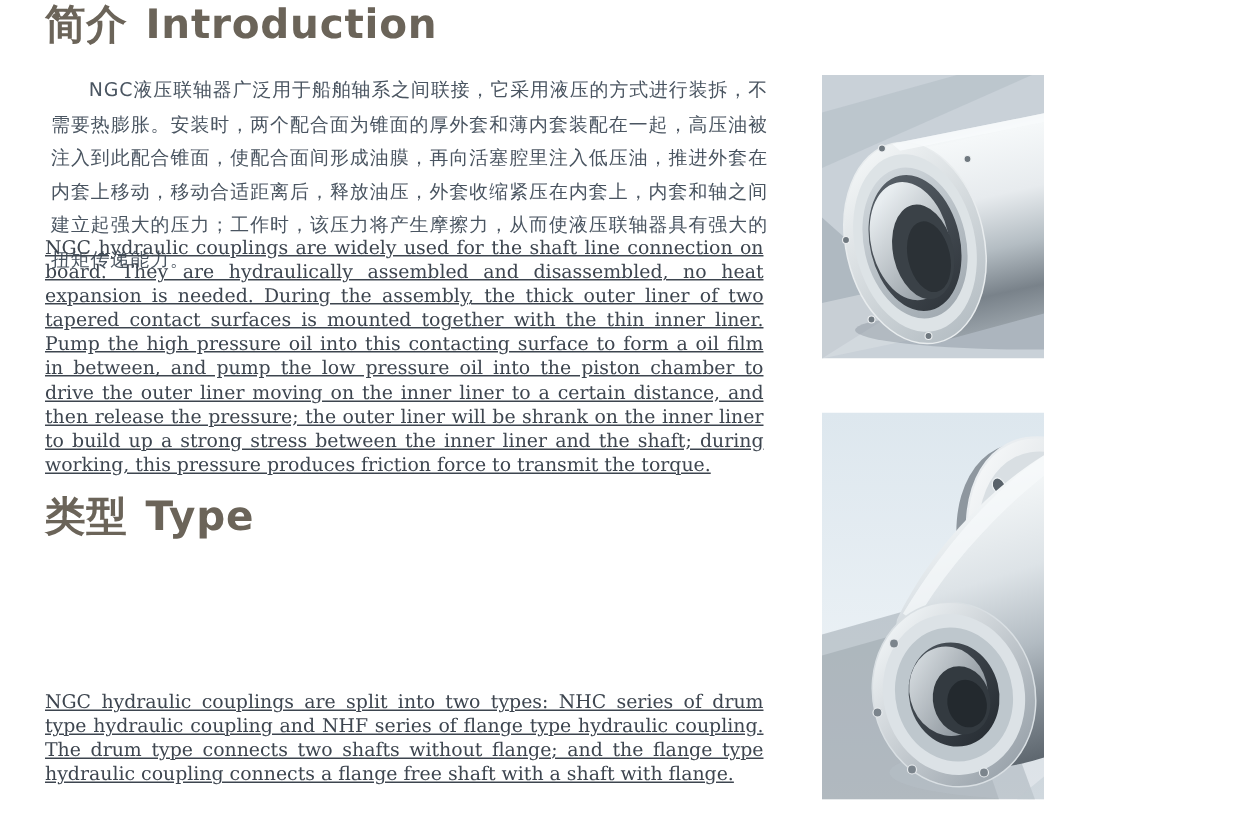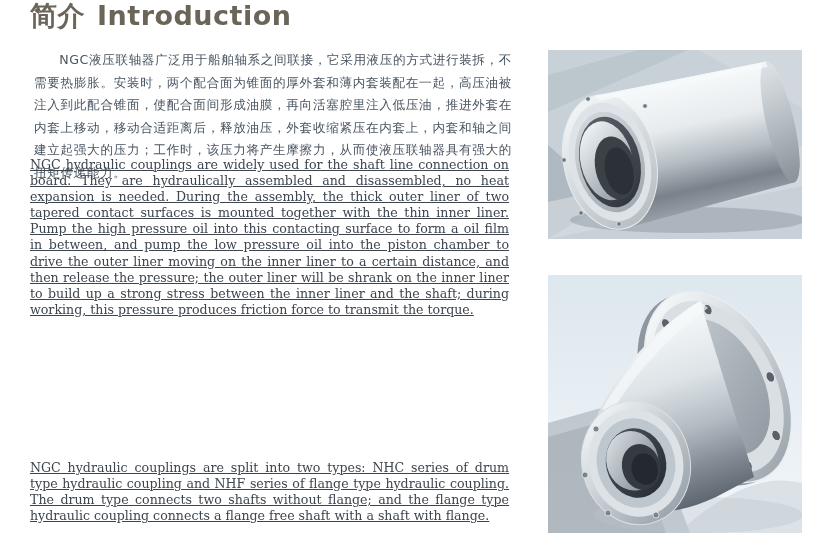--- a/index.html
+++ b/index.html
@@ -1,18 +1,18 @@
 <!DOCTYPE html>
 <html><head>
 <meta charset="utf-8">
 <style>
   html,body{margin:0;padding:0;background:#ffffff;}
   .page{
     position:relative;
-    width:830px;height:548px;
+    width:696px;height:548px;
     background:#ffffff;
     overflow:hidden;
     font-family:"DejaVu Sans",sans-serif;
   }
   .sec-heading{
     position:absolute;left:30px;
     margin:0;
     font-family:"DejaVu Sans",sans-serif;
     font-size:27px;font-weight:bold;
     color:#6b6459;
@@ -60,20 +60,21 @@
 <body>
 
 <div class="page">
 
   <h1 class="sec-heading" id="intro-heading"><span class="zh-part">简介</span><span class="en-part">Introduction</span></h1>
 
   <p class="p-zh" id="intro-zh">NGC液压联轴器广泛用于船舶轴系之间联接，它采用液压的方式进行装拆，不需要热膨胀。安装时，两个配合面为锥面的厚外套和薄内套装配在一起，高压油被注入到此配合锥面，使配合面间形成油膜，再向活塞腔里注入低压油，推进外套在内套上移动，移动合适距离后，释放油压，外套收缩紧压在内套上，内套和轴之间建立起强大的压力；工作时，该压力将产生摩擦力，从而使液压联轴器具有强大的扭矩传递能力。</p>
 
   <p class="p-en" id="intro-en">NGC hydraulic couplings are widely used for the shaft line connection on board. They are hydraulically assembled and disassembled, no heat expansion is needed. During the assembly, the thick outer liner of two tapered contact surfaces is mounted together with the thin inner liner. Pump the high pressure oil into this contacting surface to form a oil film in between, and pump the low pressure oil into the piston chamber to drive the outer liner moving on the inner liner to a certain distance, and then release the pressure; the outer liner will be shrank on the inner liner to build up a strong stress between the inner liner and the shaft; during working, this pressure produces friction force to transmit the torque.</p>
 
+  <h1 class="sec-heading" id="type-heading"><span class="zh-part">类型</span><span class="en-part">Type</span></h1>
 
 
   <p class="p-en" id="type-en">NGC hydraulic couplings are split into two types: NHC series of drum type hydraulic coupling and NHF series of flange type hydraulic coupling. The drum type connects two shafts without flange; and the flange type hydraulic coupling connects a flange free shaft with a shaft with flange.</p>
 
   <figure class="figure" id="fig-drum">
     <svg viewBox="0 0 254 189" xmlns="http://www.w3.org/2000/svg">
       <defs>
         <linearGradient id="g1body" gradientUnits="userSpaceOnUse" x1="130" y1="14" x2="168" y2="185">
           <stop offset="0" stop-color="#d7dde1"></stop>
           <stop offset="0.12" stop-color="#f5f8f9"></stop>

